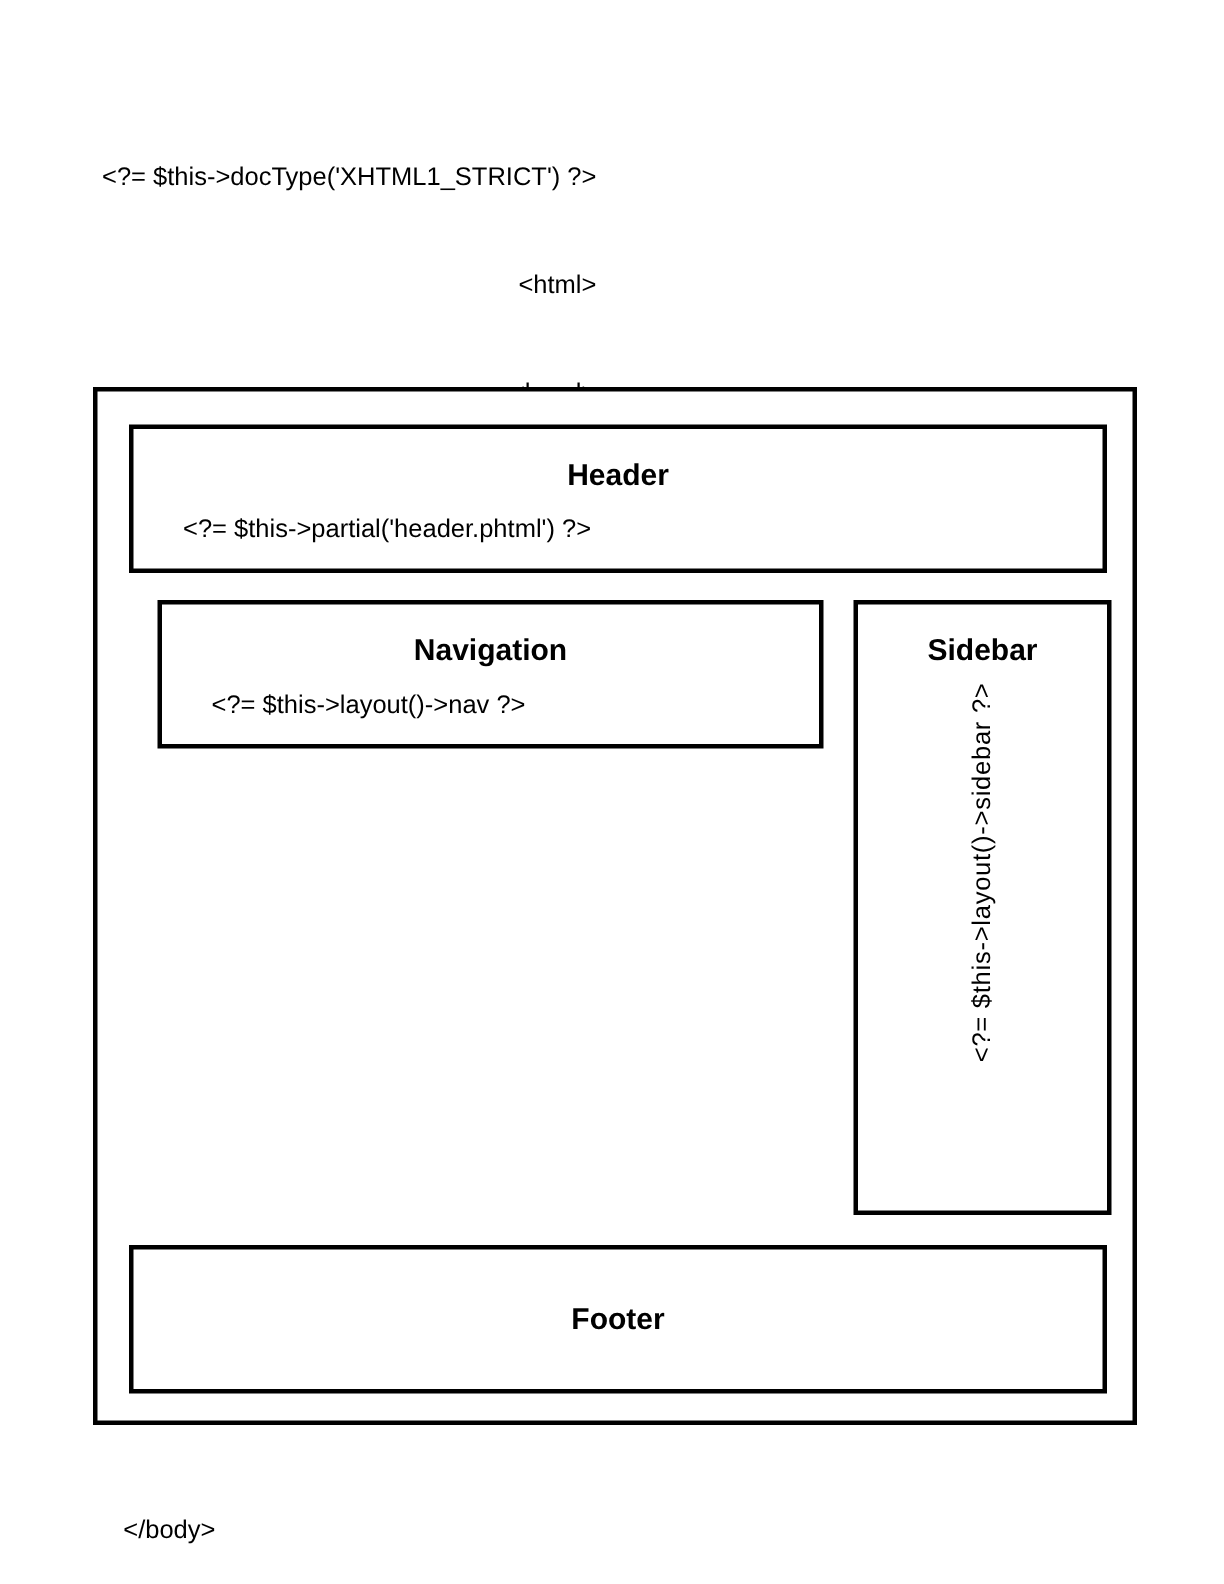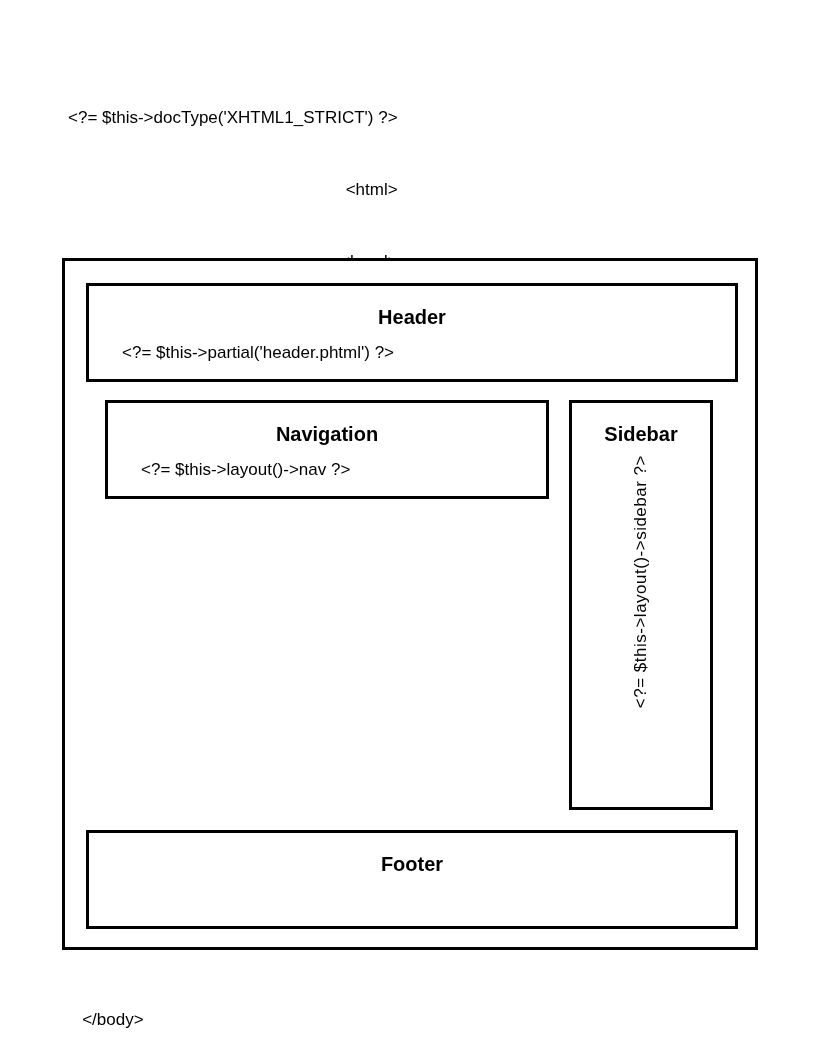--- a/index.html
+++ b/index.html
@@ -107,21 +107,21 @@
     width: 460px;
     height: 292px;
   }
   #region-content .region-title { top: 20px; }
   #region-content .region-code  { top: 56px; left: 33px; }
 
   
   #region-sidebar {
     left: 504px;
     top: 139px;
-    width: 144px;
+    width: 172px;
     height: 410px;
   }
   #region-sidebar .region-title { top: 20px; }
   .sidebar-code-wrap {
     position: absolute;
     top: 52px;
     left: 0;
     right: 0;
     bottom: 4px;
     display: flex;
@@ -137,21 +137,21 @@
     letter-spacing: 0.5px;
   }
 
   
   #region-footer {
     left: 21px;
     top: 569px;
     width: 652px;
     height: 99px;
   }
-  #region-footer .region-title { top: 20px; }
+  #region-footer .region-title { top: 36px; }
   #region-footer .region-code  { top: 56px; left: 33px; }
 </style>
 </head>
 <body>
 
 <div id="code-top">
   <span class="code-line">&lt;?= $this-&gt;docType('XHTML1_STRICT') ?&gt;</span>
   <span class="code-line">&lt;html&gt;</span>
   <span class="code-line">   &lt;head&gt;</span>
   <span class="code-line">     &lt;?= $this-&gt;headTitle() ?&gt;</span>

